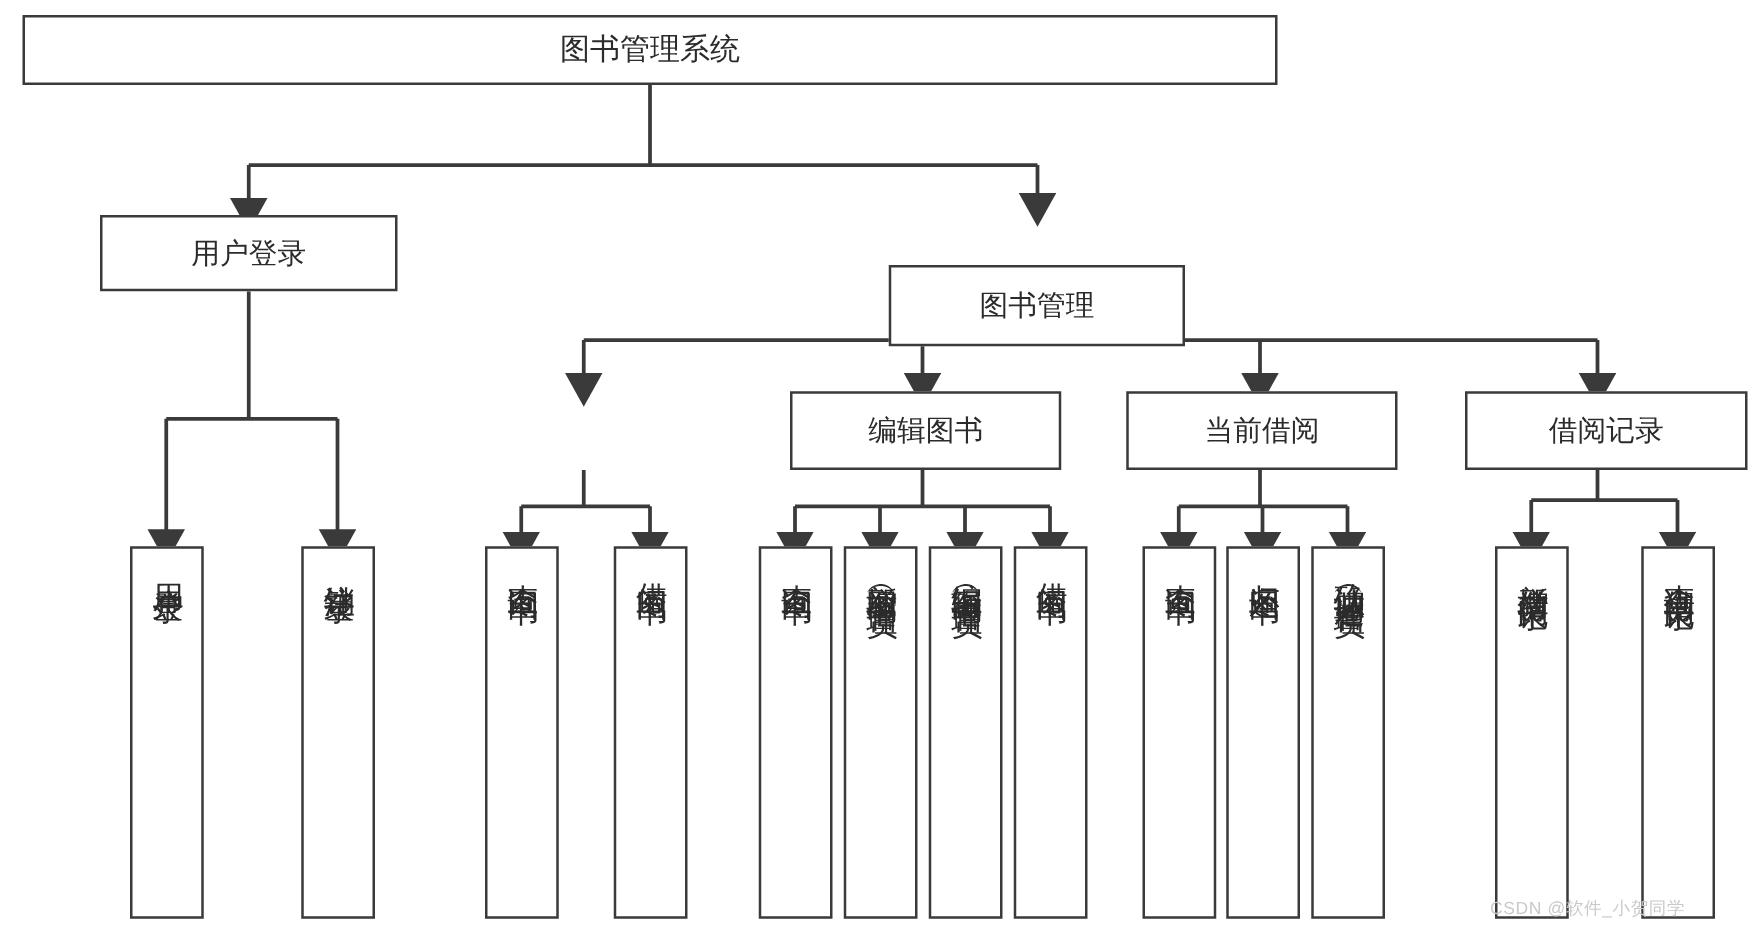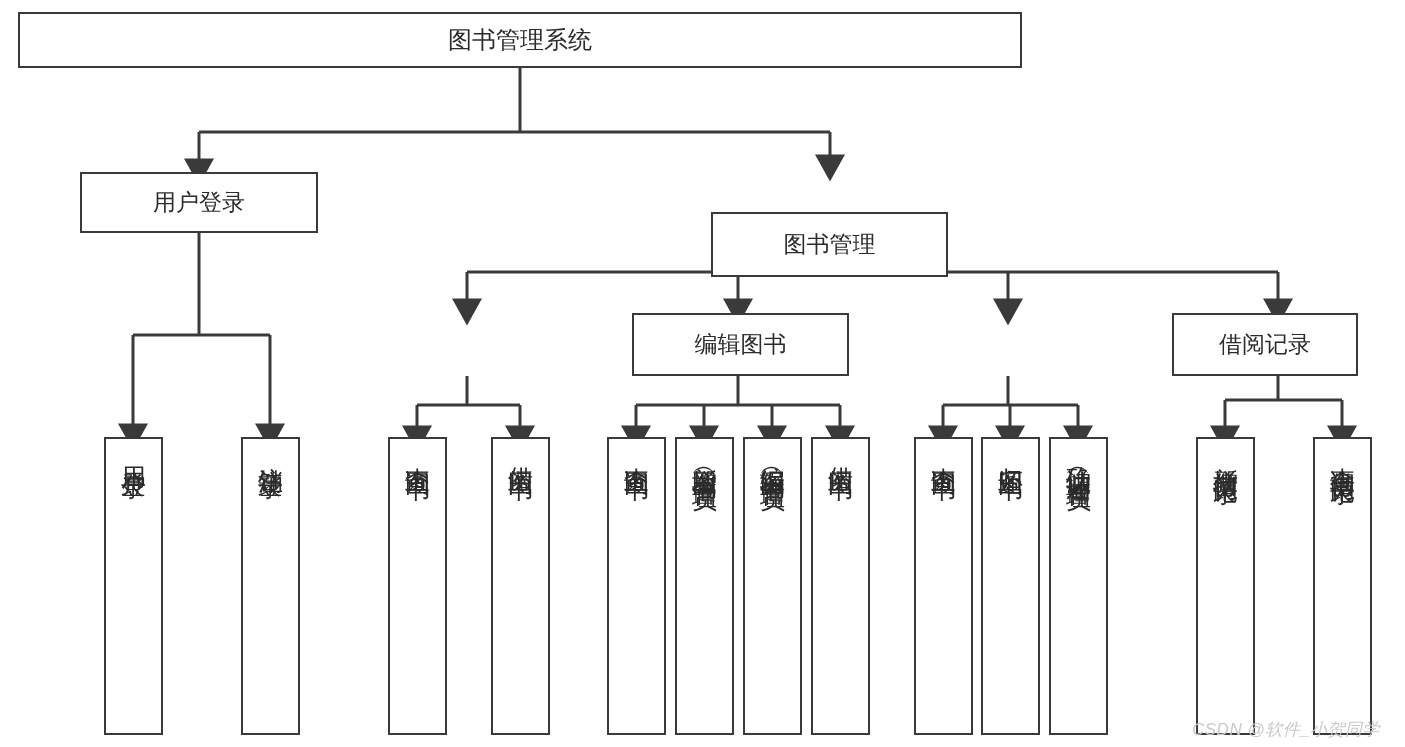--- a/index.html
+++ b/index.html
@@ -57,25 +57,24 @@
     writing-mode: vertical-rl;
     text-orientation: upright;
     font-size: 25px;
     letter-spacing: 3px;
     line-height: 1;
     white-space: normal;
   }
   .watermark {
     position: absolute;
     color: #c9c9c9;
-    font-size: 17px;
+    font-size: 14px;
     white-space: nowrap;
     z-index: 5;
     letter-spacing: 0.5px;
-    font-style: italic;
   }
 </style>
 </head>
 <body>
 
 <div id="canvas">
 
   <svg class="edges" viewBox="0 0 1405 747">
     <defs>
       <marker id="arrow" markerWidth="11" markerHeight="11" refX="1.2" refY="5" orient="auto" markerUnits="strokeWidth">
@@ -136,22 +135,25 @@
 
   <div class="node h" style="left:711px; top:184px; width:237px; height:65px;margin-top:28px;">
     <span class="lbl">图书管理</span>
   </div>
 
 
   <div class="node h" style="left:632px; top:313px; width:217px; height:63px;">
     <span class="lbl">编辑图书</span>
   </div>
 
-
-  <div class="node h" style="left:1172px; top:313px; width:186px; height:63px;">
+  <div class="node h" style="left:901px; top:313px; width:217px; height:63px;">
+    <span class="lbl">当前借阅</span>
+  </div>
+
+  <div class="node h" style="left:1172px; top:313px; width:226px; height:63px;">
     <span class="lbl">借阅记录</span>
   </div>
 
   <div class="node v" style="left:104px; top:437px; width:59px; height:298px;">
     <span class="lbl">用户登录</span>
   </div>
 
   <div class="node v" style="left:241px; top:437px; width:59px; height:298px;">
     <span class="lbl">注销登录</span>
   </div>

